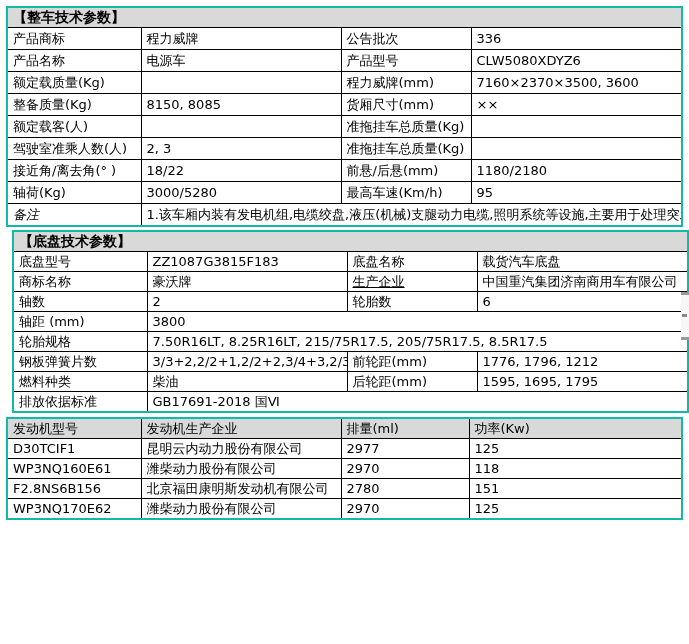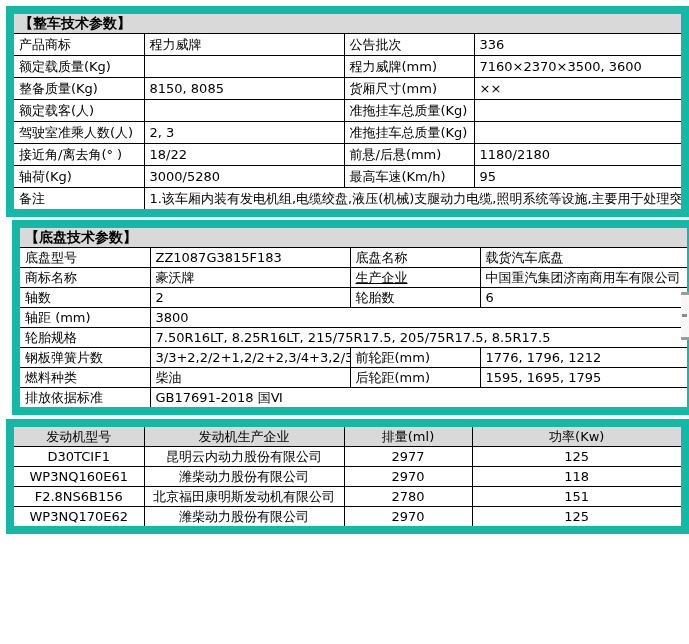--- a/index.html
+++ b/index.html
@@ -1,28 +1,28 @@
 <!DOCTYPE html>
 <html><head>
 <meta charset="utf-8">
 <style>
   html,body{margin:0;padding:0;background:#ffffff;}
   .page{position:relative;width:689px;height:644px;background:#ffffff;overflow:hidden;
         font-family:"DejaVu Sans","Liberation Sans",sans-serif;color:#000;}
   table.spec{border-collapse:collapse;table-layout:fixed;width:675px;margin-left:6px;
-             border:8px solid #14b8a6;}
+             border:2px solid #14b8a6;}
   #vehicle-table{margin-top:6px;}
   #chassis-table{margin-top:3px;margin-left:12px;}
-  #engine-table{margin-top:4px;text-align:center;}
+  #engine-table{margin-top:4px;}
   table.spec td{border:1px solid #000;font-size:13px;padding:0 5px;height:21px;
                 line-height:21px;white-space:nowrap;overflow:hidden;vertical-align:middle;}
   #chassis-table td,#engine-table td{height:19px;line-height:19px;}
   tr.title-row td{background:#d9d9d9;font-weight:bold;font-size:14px;height:19px;line-height:19px;}
   tr.hdr-row td{background:#d9d9d9;}
-  td.remark-label{vertical-align:top;padding-top:2px;}
+  td.remark-label{vertical-align:top;padding-top:2px;font-style:italic;}
   td.remark-cell{white-space:normal;vertical-align:top;height:100px;line-height:20px;
                  font-size:12px;padding-top:1px;}
   td.spring-val{white-space:normal;font-size:11px;line-height:18px;}
   tr.spring-row td{height:39px;}
   .u{text-decoration:underline;}
   .mini-scrollbar{position:absolute;left:681px;top:292px;width:8px;height:48px;background:#f7f7f7;}
   .mini-scrollbar .cap-top,.mini-scrollbar .cap-bottom,.mini-scrollbar .thumb{
       position:absolute;left:0;width:8px;height:3px;background:#9a9a9a;}
   .mini-scrollbar .cap-top{top:0;}
   .mini-scrollbar .cap-bottom{bottom:0;}
@@ -44,20 +44,26 @@
         <tr class="title-row">
       <td colspan="4">【整车技术参数】</td>
     </tr>
     <tr>
       <td>产品商标</td>
       <td>程力威牌</td>
       <td>公告批次</td>
       <td>336</td>
     </tr>
     <tr>
+      <td>产品名称</td>
+      <td>电源车</td>
+      <td>产品型号</td>
+      <td>CLW5080XDYZ6</td>
+    </tr>
+    <tr>
       <td>额定载质量(Kg)</td>
       <td></td>
       <td>程力威牌(mm)</td>
       <td>7160×2370×3500, 3600</td>
     </tr>
     <tr>
       <td>整备质量(Kg)</td>
       <td>8150, 8085</td>
       <td>货厢尺寸(mm)</td>
       <td>××</td>

